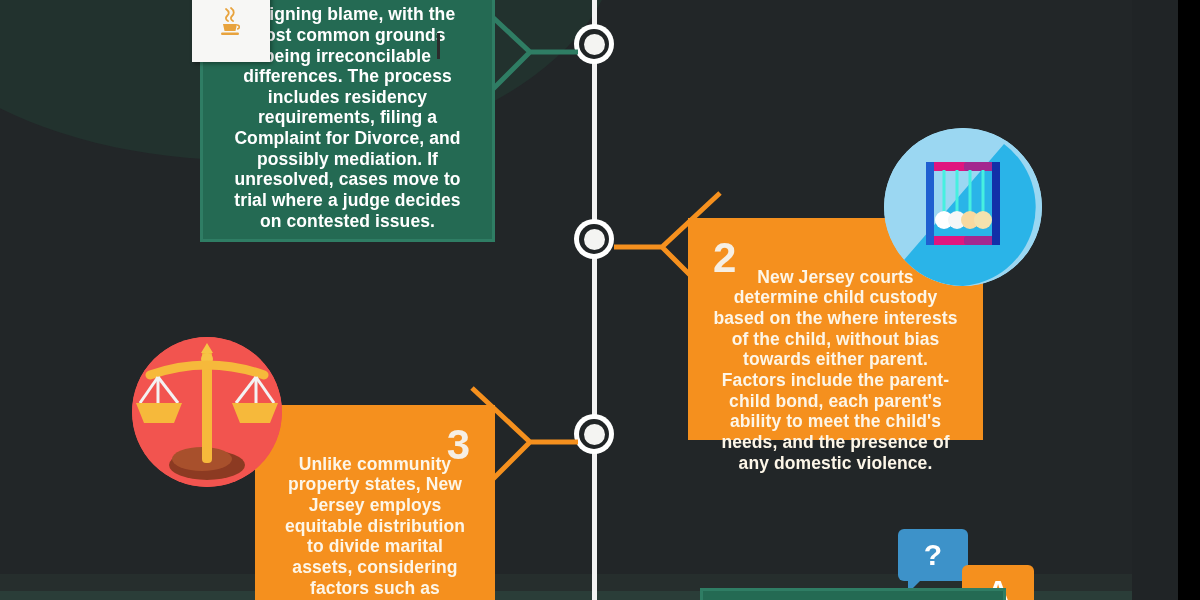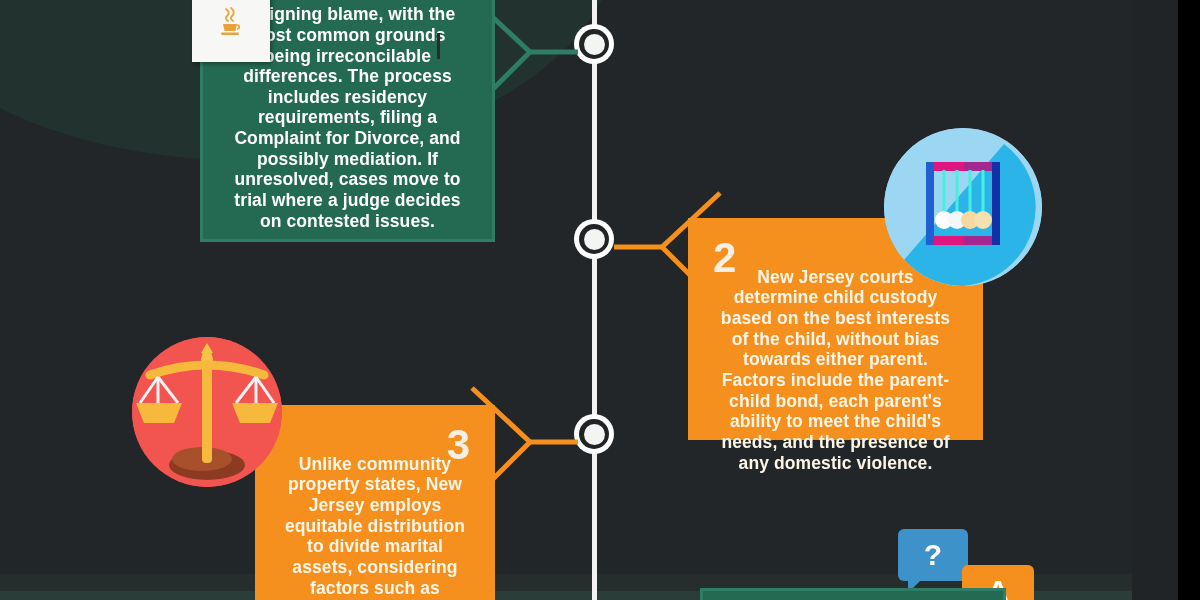--- a/index.html
+++ b/index.html
@@ -174,21 +174,21 @@
       <path d="M17 3 C21 6 20 9 18 11 C16 13 17 15 19 16" fill="none" stroke="#e8a33d" stroke-width="1.8" stroke-linecap="round"></path>
       <path d="M9 19 L23 19 L21.5 26 L10.5 26 Z" fill="#e8a33d"></path>
       <path d="M23 20 C26 20 26 24 23 24" fill="none" stroke="#e8a33d" stroke-width="1.6"></path>
       <rect x="7" y="27.5" width="18" height="2.4" rx="1.2" fill="#e8a33d"></rect>
     </svg>
   </div>
   <div class="cursor"></div>
 
   <div class="panel orange" id="panel2">
     <span class="num left">2</span>
-    <p>New Jersey courts determine child custody based on the best interests of the child, without bias towards either parent. Factors include the parent-child bond, each parent's ability to meet the child's needs, and the presence of any domestic violence.</p>
+    <p>New Jersey courts determine child custody based on the where interests of the child, without bias towards either parent. Factors include the parent-child bond, each parent's ability to meet the child's needs, and the presence of any domestic violence.</p>
   </div>
 
   <div class="icon-circle" id="icon-cradle">
     <svg width="158" height="158" viewBox="0 0 158 158">
       <path d="M79 0 A79 79 0 0 1 79 158 A79 79 0 0 1 79 0 Z" fill="#9bd7f2"></path>
       <path d="M120 16 A79 79 0 0 1 79 158 A79 79 0 0 1 20 132 Z" fill="#2ab4e8"></path>
       <rect x="42" y="34" width="74" height="9" rx="3" fill="#e0157f"></rect>
       <rect x="80" y="34" width="36" height="9" rx="3" fill="#a3288f"></rect>
       <rect x="42" y="108" width="74" height="9" rx="3" fill="#e0157f"></rect>
       <rect x="80" y="108" width="36" height="9" rx="3" fill="#a3288f"></rect>

